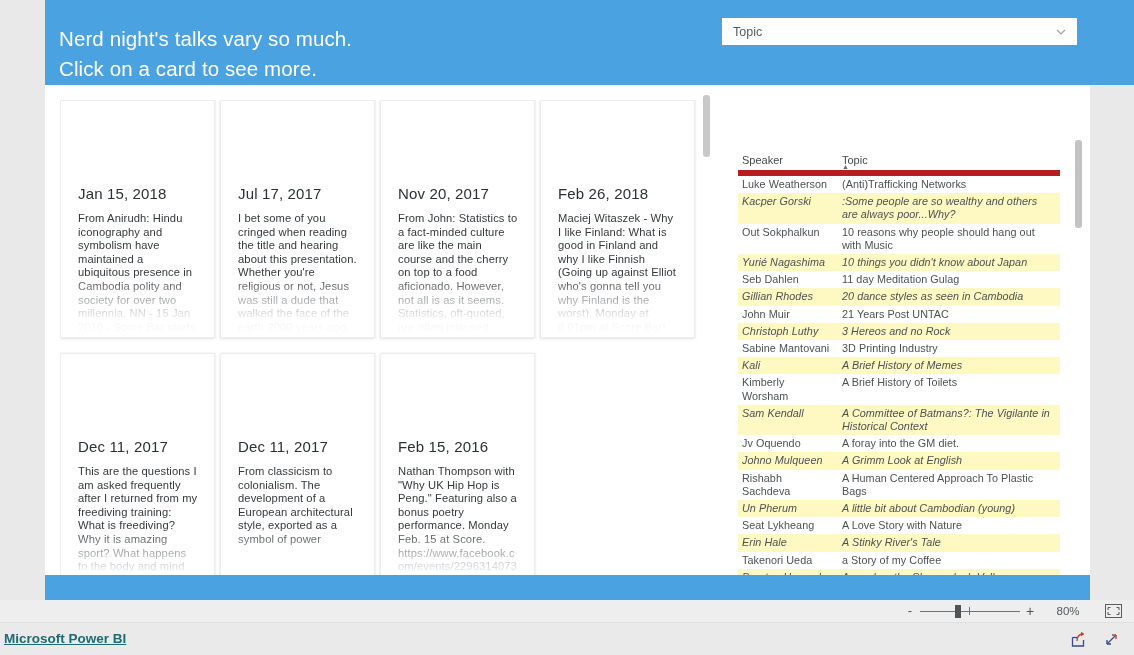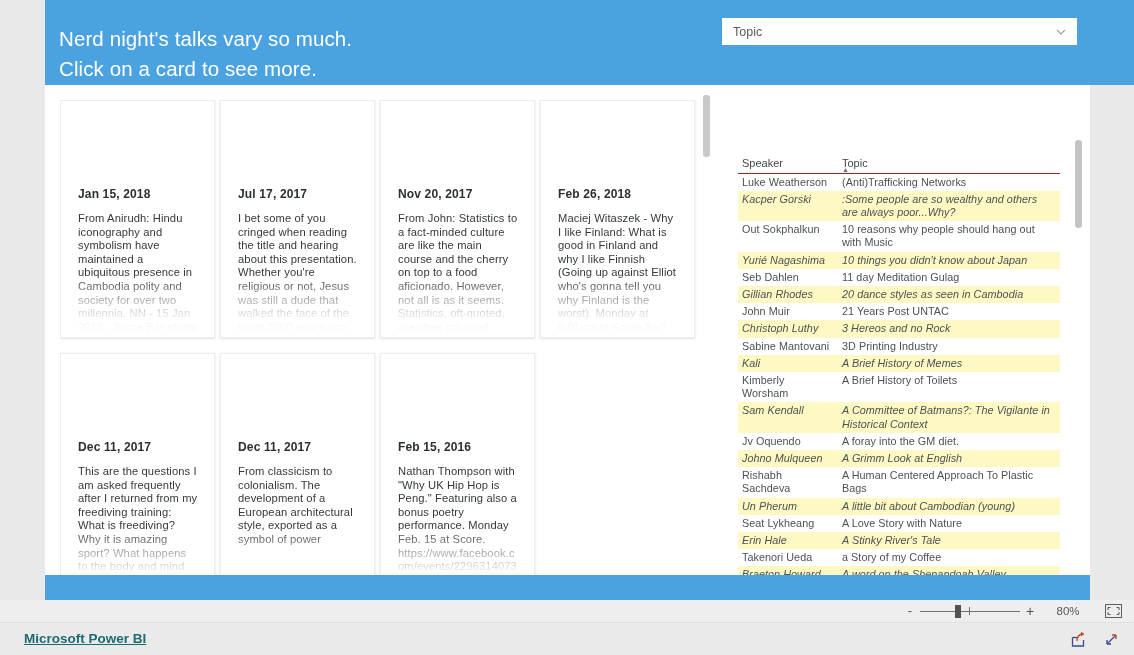--- a/index.html
+++ b/index.html
@@ -81,21 +81,21 @@
     border: 1px solid #eceded;
     box-shadow: 0 1px 3px rgba(0,0,0,0.10), 0 0 1px rgba(0,0,0,0.08);
     overflow: hidden;
     cursor: pointer;
   }
   .card-inner {
     position: absolute; left: 0; right: 0; top: 86px;
     padding: 0 16px 0 17px;
   }
   .card-date {
-    font-size: 12px; font-weight: 700; color: #2c3033;
+    font-size: 15px; font-weight: 400; color: #2c3033;
     line-height: 14px; margin-bottom: 11px;
     letter-spacing: 0.15px;
   }
   .card-body {
     font-size: 11.2px; color: #35393c;
     line-height: 13.6px;
     letter-spacing: 0.1px;
     word-break: break-word;
   }
   .card-fade {
@@ -122,21 +122,21 @@
     width: 345px; height: 440px;
     overflow: hidden;
   }
   #tbl { width: 322px; border-collapse: collapse; table-layout: fixed; }
   #tbl col.c-speaker { width: 100px; }
   #tbl col.c-topic   { width: 222px; }
   #tbl thead th {
     text-align: left;
     font-size: 11px; font-weight: 400; color: #44484b;
     padding: 0 6px 4px 4px;
-    border-bottom: 1px solid #b91c1c;
+    border-bottom: 6px solid #b91c1c;
     vertical-align: bottom;
     position: relative;
     height: 38px;
     cursor: pointer;
   }
   .sort-arrow {
     position: absolute; left: 4px; bottom: -0px;
     font-size: 7px; color: #6b7073; line-height: 6px;
   }
   #tbl tbody td {
@@ -209,21 +209,21 @@
   }
   #fit-btn svg { display: block; }
 
   
   #bottom-bar {
     position: absolute; left: 0; top: 623px;
     width: 1134px; height: 32px;
     background: #eaeaea;
   }
   #powerbi-link {
-    position: absolute; left: 24px; top: 8px;
+    position: absolute; left: 4px; top: 8px;
     font-size: 13.5px; color: #1d6b72;
     text-decoration: underline;
     font-weight: 700;
     cursor: pointer;
   }
   .bb-icon {
     position: absolute; top: 8px; width: 17px; height: 17px; cursor: pointer;
   }
   #share-icon { right: 47px; }
   #fullscreen-icon { right: 14px; }

